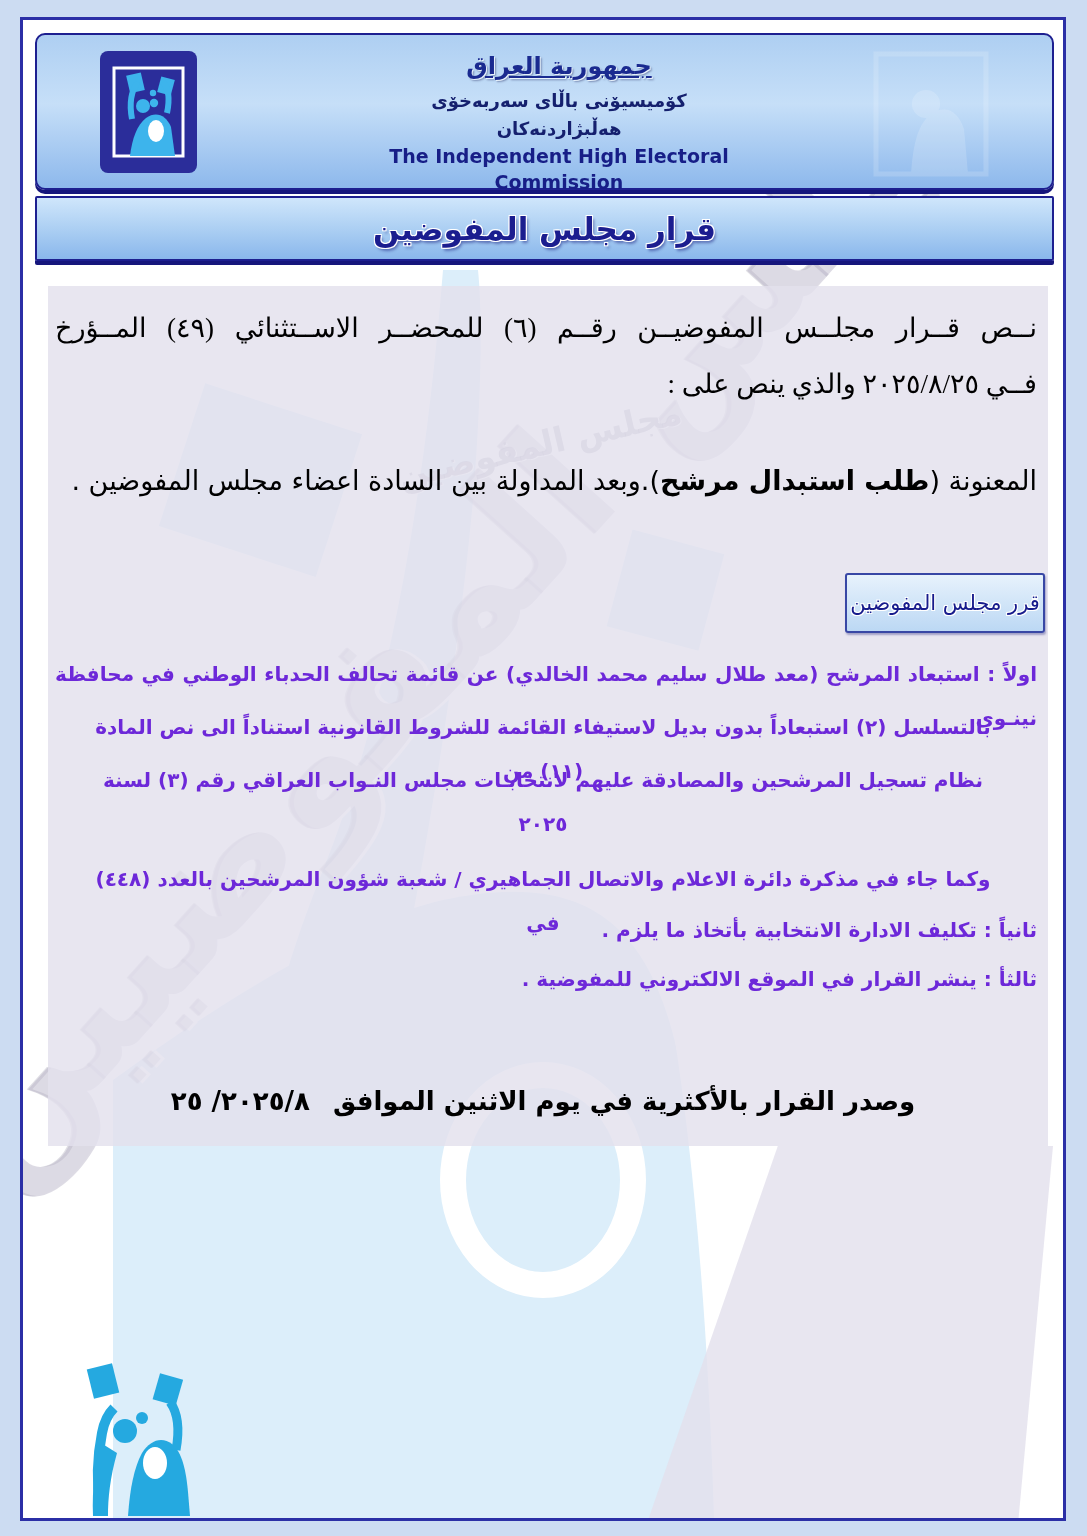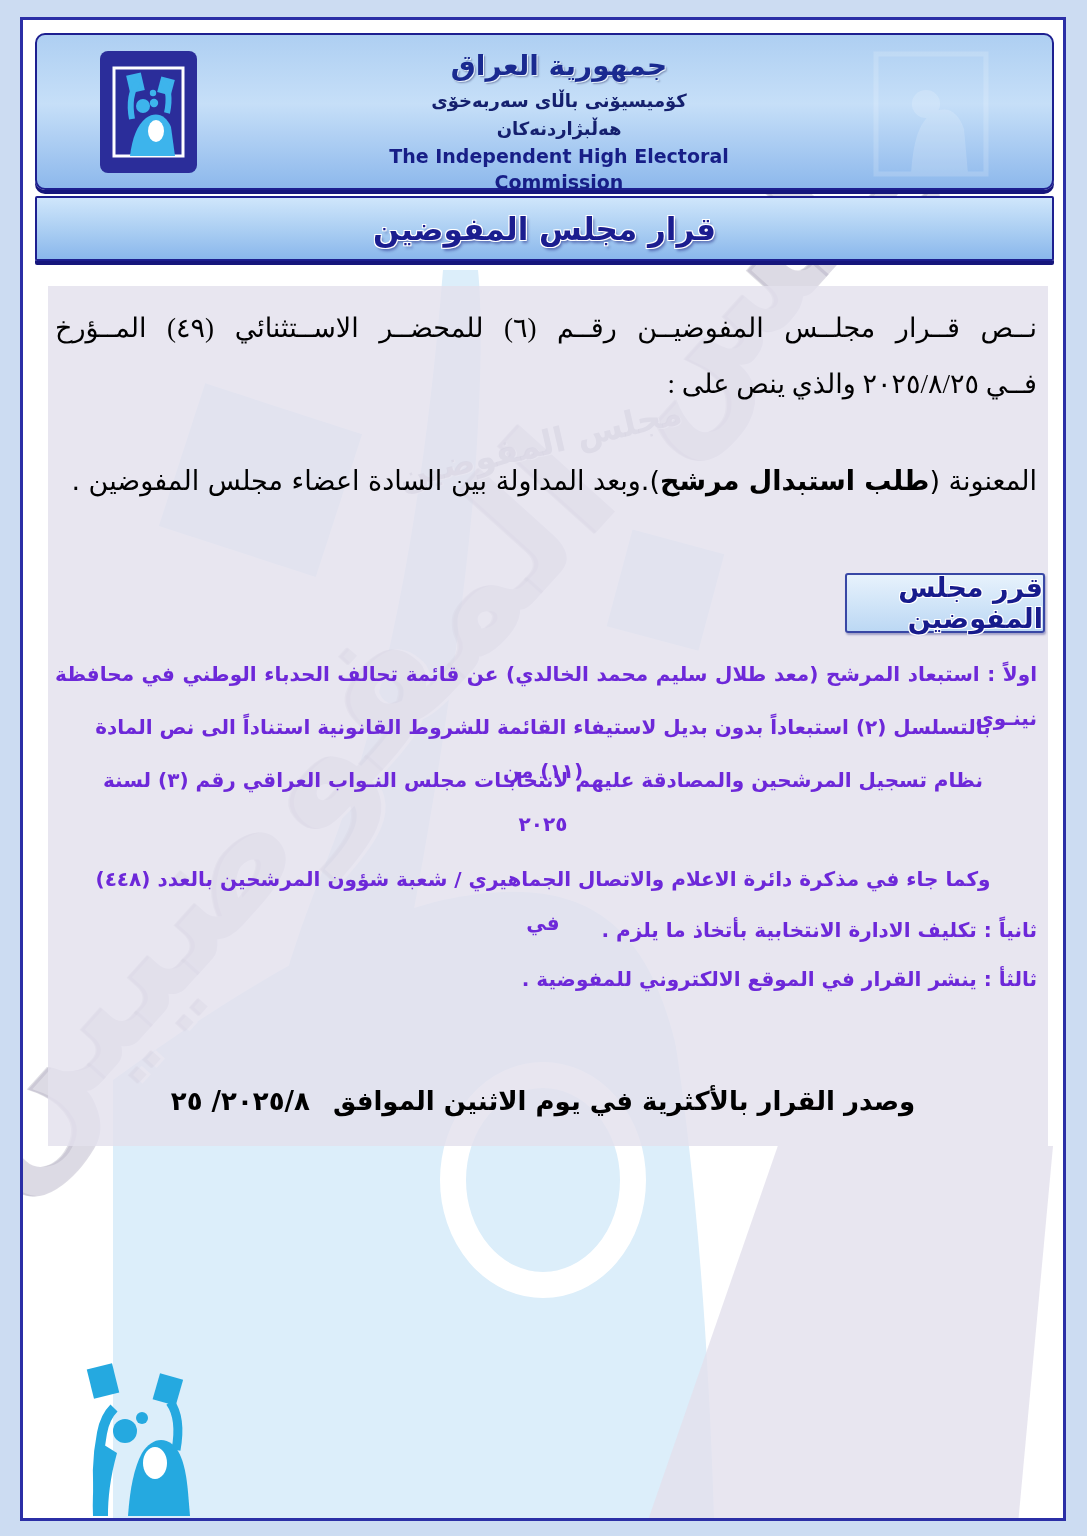--- a/index.html
+++ b/index.html
@@ -27,22 +27,22 @@
   .header-box{position:absolute;left:12px;top:13px;width:1015px;height:153px;
           border:2px solid #1d1f90;border-radius:10px;z-index:5;
           background:linear-gradient(180deg,#aecff2 0%,#c6dff8 45%,#8db8ec 100%);
           box-shadow:0 4px 0 0 #16167c;}
   .glow{text-shadow:-1px -1px 0 #fff,1px -1px 0 #fff,-1px 1px 0 #fff,1px 1px 0 #fff,
         2px 3px 3px rgba(10,10,110,0.45);}
   .hdr-right{position:absolute;right:20px;top:26px;width:265px;text-align:center;
         direction:rtl;color:#14167e;font-weight:bold;font-size:27px;line-height:58px;}
   .hdr-center{position:absolute;left:338px;top:10px;width:368px;text-align:center;
         direction:rtl;color:#1a2a90;}
-  .hc1{font-size:28px;font-weight:bold;line-height:42px;
-        text-shadow:1px 1px 0 #e8f2fc,2px 2px 2px rgba(0,0,60,.35);}
+  .hc1{font-size:24px;font-weight:bold;line-height:42px;
+        text-shadow:1px 1px 0 #e8f2fc,2px 2px 2px rgba(0,0,60,.35);text-decoration:underline;}
   .hc2{font-size:25px;font-weight:bold;line-height:35px;
         text-shadow:1px 1px 0 #e8f2fc,2px 2px 2px rgba(0,0,60,.35);}
   .hc3{font-size:18px;font-weight:bold;line-height:28px;color:#15206e;}
   .hc4{font-size:19px;font-weight:bold;line-height:26px;color:#171e87;direction:ltr;}
   .hdr-logo{position:absolute;left:63px;top:16px;}
   .hdr-ghost{position:absolute;right:46px;top:14px;opacity:0.16;}
 
   
   .title-bar{position:absolute;left:12px;top:176px;width:1015px;height:61px;
         border:2px solid #1d1f90;border-radius:2px;z-index:5;
@@ -58,21 +58,21 @@
   .jlast{text-align:justify;text-align-last:justify;}
   .ralign{text-align:right;}
   .p2{left:32px;right:26px;top:433px;font-size:27px;}
   .b{font-weight:bold;}
 
   .badge{position:absolute;left:822px;top:553px;width:196px;height:56px;z-index:6;
         border:2px solid #3847a5;border-radius:3px;
         background:linear-gradient(180deg,#e7f2fc 0%,#bcd8f4 100%);
         box-shadow:1px 2px 2px rgba(30,30,120,0.35);
         display:flex;align-items:center;justify-content:center;}
-  .badge-text{font-size:27px;font-weight:bold;color:#171b8c;direction:rtl;
+  .badge-text{font-size:21px;font-weight:normal;color:#171b8c;direction:rtl;
         text-shadow:-1px -1px 0 #fff,1px -1px 0 #fff,-1px 1px 0 #fff,1px 1px 0 #fff;}
 
   .dec{position:absolute;left:32px;right:26px;direction:rtl;color:#6d28d9;z-index:6;
         font-size:20px;font-weight:bold;line-height:44px;}
   .center{text-align:center;}
   .ind{left:64px;right:64px;}
 
   .closing{position:absolute;left:0;top:1066px;width:1040px;text-align:center;z-index:6;
         direction:rtl;font-size:26px;font-weight:bold;color:#000;}
   .closing .date{padding-right:14px;}

